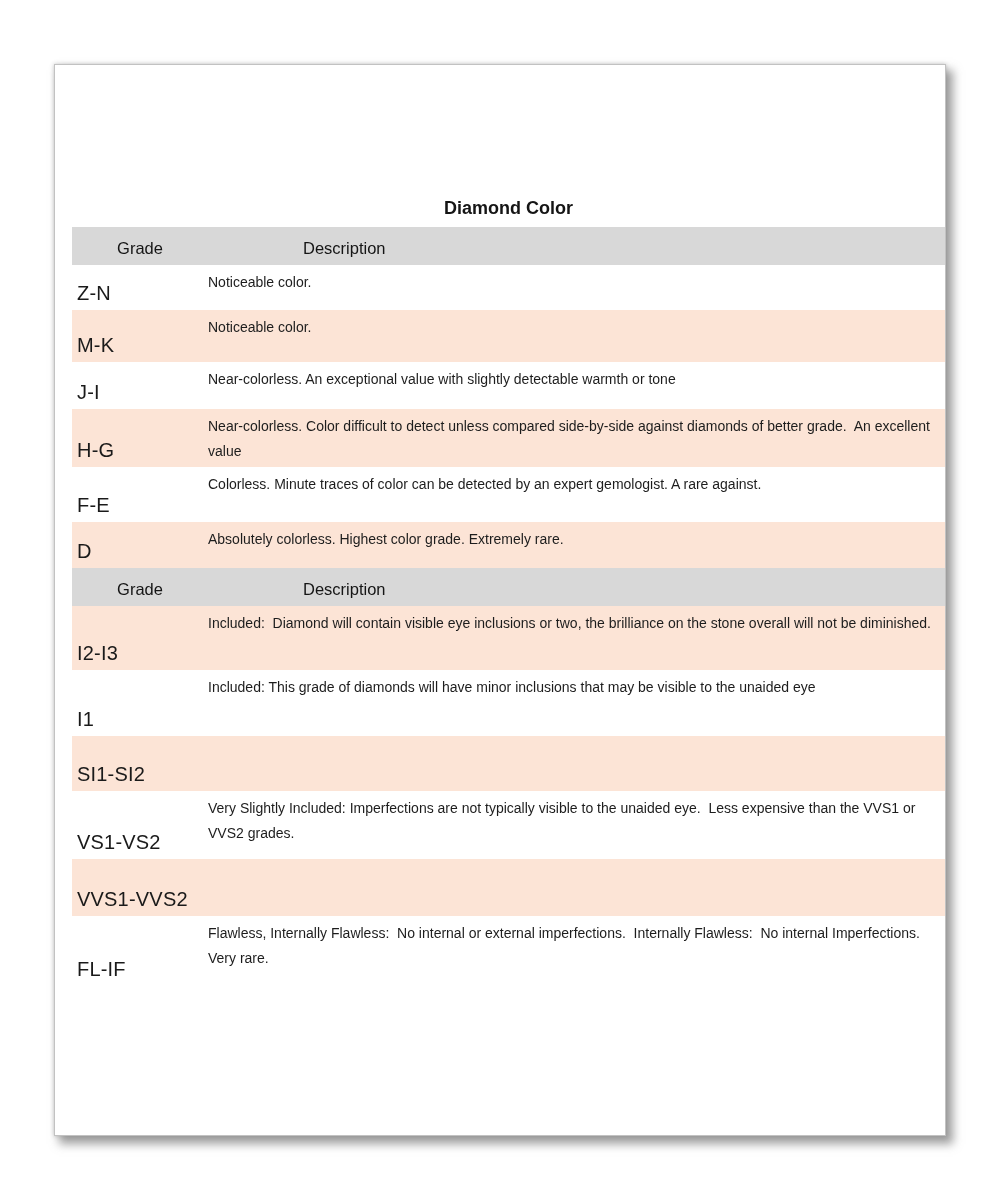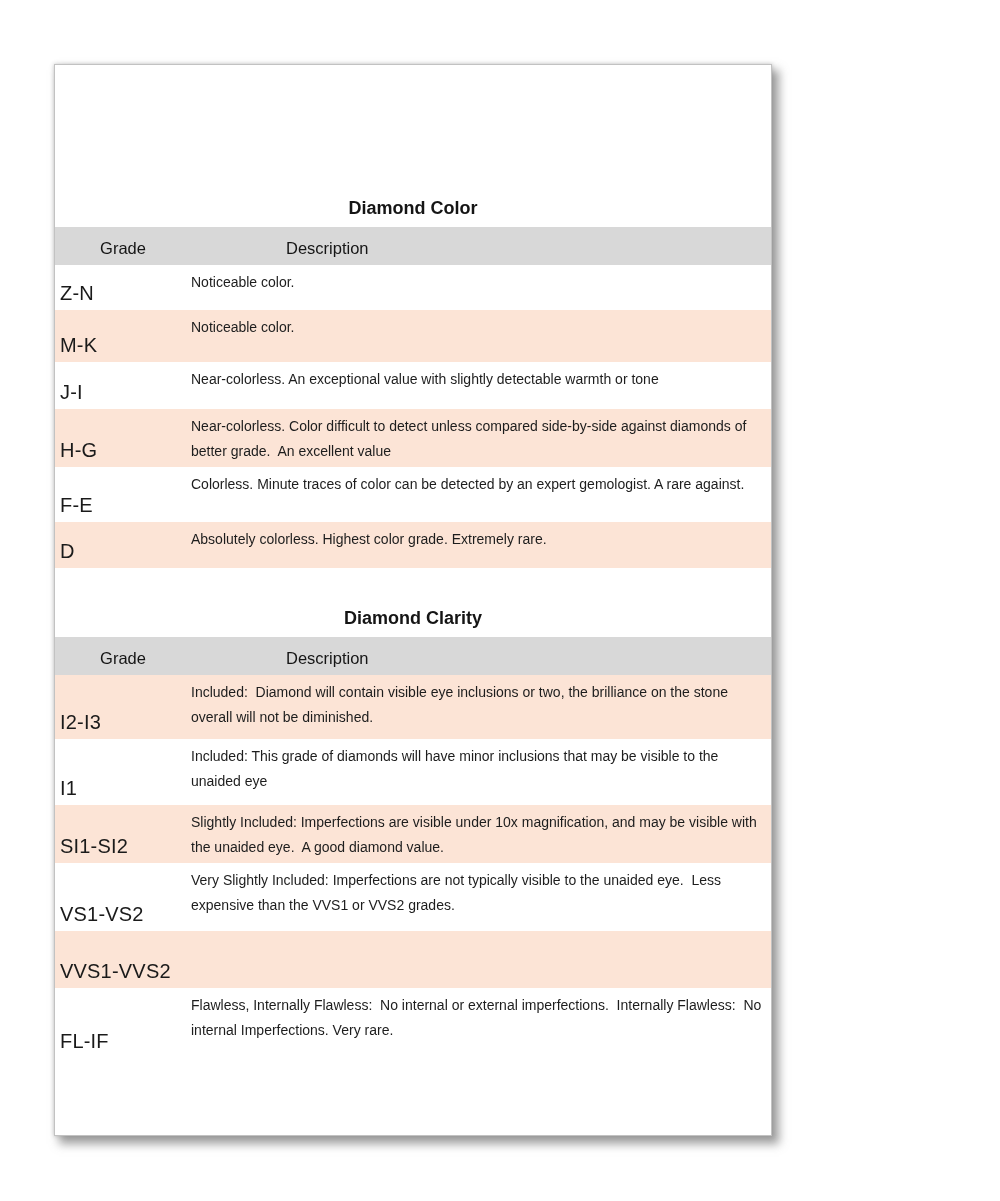--- a/index.html
+++ b/index.html
@@ -9,26 +9,27 @@
     height: 1201px;
     background: #ffffff;
     overflow: hidden;
     font-family: "Liberation Sans", "DejaVu Sans", sans-serif;
     color: var(--text, #1a1a1a);
   }
   .page {
     position: absolute;
     left: 54px;
     top: 64px;
-    width: 718px;
+    width: 892px;
     height: 1072px;
     background: #ffffff;
     box-sizing: border-box;
     border: 1px solid #c2c2c2;
     box-shadow: 0 0 4px rgba(130,130,130,0.45), 6px 7px 9px 1px rgba(95,95,95,0.6);
+    padding-left: 17px;
   }
   .tbl-title {
     text-align: center;
     font-weight: bold;
     font-size: 18px;
     line-height: 22px;
     color: #151515;
     margin-bottom: 8px;
   }
   .s0 .tbl-title { margin-top: 132px; }
@@ -111,37 +112,35 @@
           <div class="desc">Colorless. Minute traces of color can be detected by an expert gemologist. A rare against.</div>
         </div>
         <div class="row shaded">
           <div class="grade">D</div>
           <div class="desc">Absolutely colorless. Highest color grade. Extremely rare.</div>
         </div>
       </div>
   </div>
 
   <div class="section s1">
-    <div class="tbl-title">Diamond Clarity</div>
     <div class="hdr">
       <div class="hgrade">Grade</div>
       <div class="hdesc">Description</div>
     </div>
     <div class="rows" id="t1-rows">
         <div class="row shaded">
           <div class="grade">I2-I3</div>
           <div class="desc">Included:  Diamond will contain visible eye inclusions or two, the brilliance on the stone overall will not be diminished.</div>
         </div>
         <div class="row">
           <div class="grade">I1</div>
           <div class="desc">Included: This grade of diamonds will have minor inclusions that may be visible to the unaided eye</div>
         </div>
         <div class="row shaded">
           <div class="grade">SI1-SI2</div>
-          <div class="desc">Slightly Included: Imperfections are visible under 10x magnification, and may be visible with the unaided eye.  A good diamond value.</div>
         </div>
         <div class="row">
           <div class="grade">VS1-VS2</div>
           <div class="desc">Very Slightly Included: Imperfections are not typically visible to the unaided eye.  Less expensive than the VVS1 or VVS2 grades.</div>
         </div>
         <div class="row shaded">
           <div class="grade">VVS1-VVS2</div>
         </div>
         <div class="row">
           <div class="grade">FL-IF</div>

